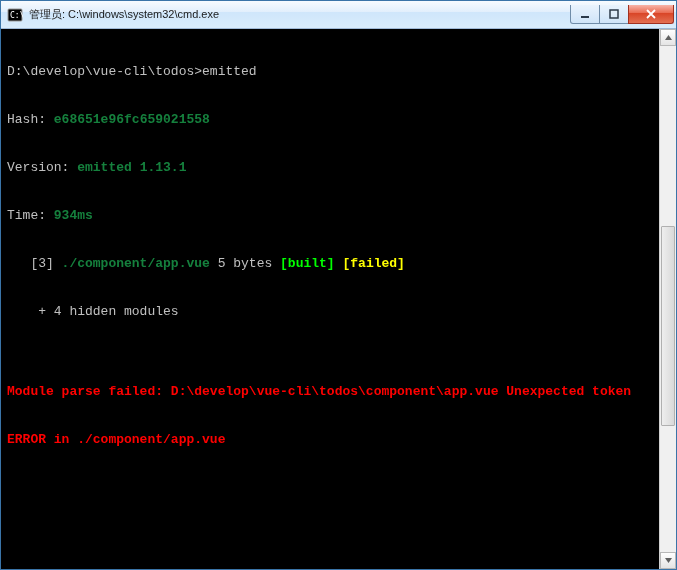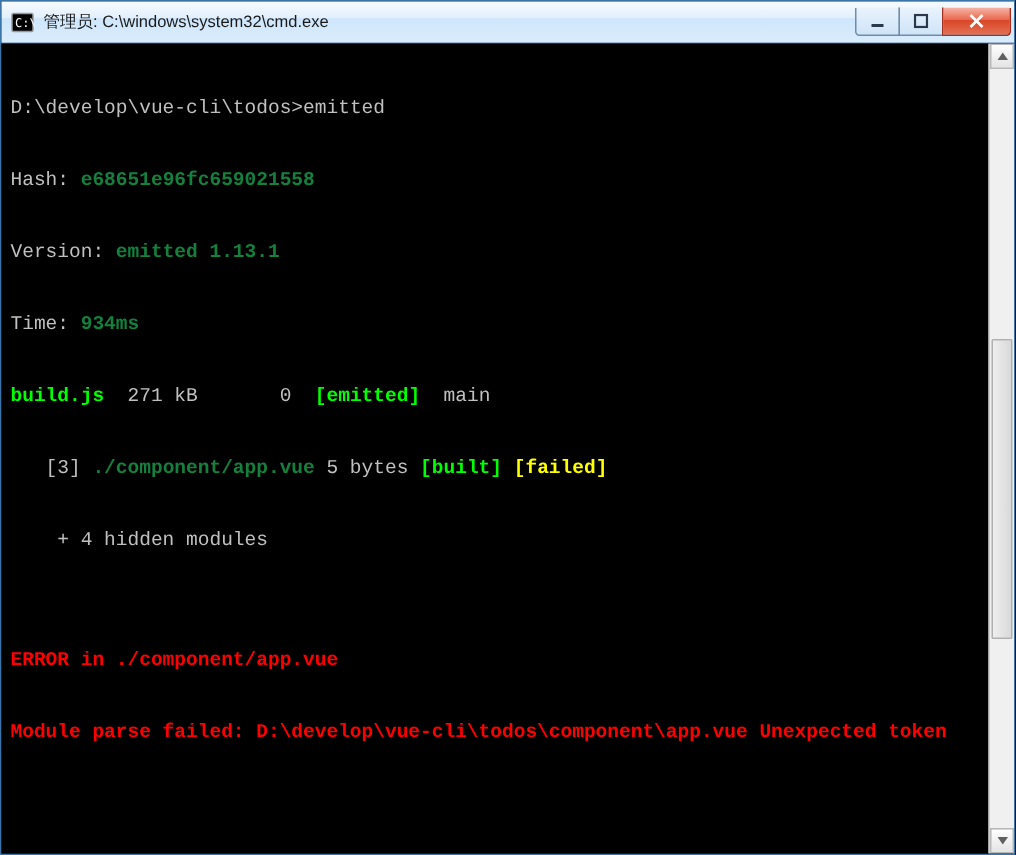--- a/index.html
+++ b/index.html
@@ -119,26 +119,25 @@
           </svg>
       </span>
     </div>
   </div>
 
   <div class="terminal">
     <div class="row gray"><span>D:\develop\vue-cli\todos&gt;</span><span>emitted</span></div>
     <div class="row"><span class="gray">Hash: </span><span class="w">e68651e96fc659021558</span></div>
     <div class="row"><span class="gray">Version: </span><span class="w">emitted 1.13.1</span></div>
     <div class="row"><span class="gray">Time: </span><span class="w">934ms</span></div>
-    <div class="row"><span class="g">build.js</span><span class="gray">  271 kB       0  </span><span class="g">[emitted]</span><span class="gray">  main</span></div>
     <div class="row"><span class="gray">   [3] </span><span class="w">./component/app.vue</span><span class="gray"> 5 bytes </span><span class="g">[built]</span><span> </span><span class="y">[failed]</span></div>
     <div class="row gray">    + 4 hidden modules</div>
     <div class="row"></div>
+    <div class="row r">Module parse failed: D:\develop\vue-cli\todos\component\app.vue Unexpected token</div>
     <div class="row r">ERROR in ./component/app.vue</div>
-    <div class="row r">Module parse failed: D:\develop\vue-cli\todos\component\app.vue Unexpected token</div>
     
     
     
     
     
     
     
     
     
     

